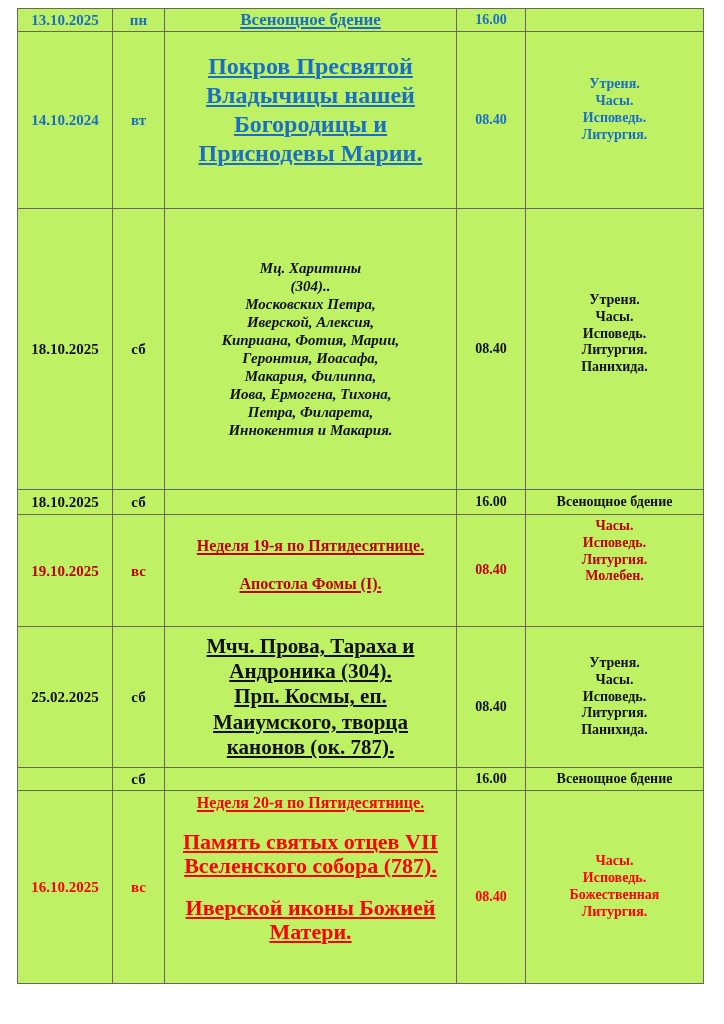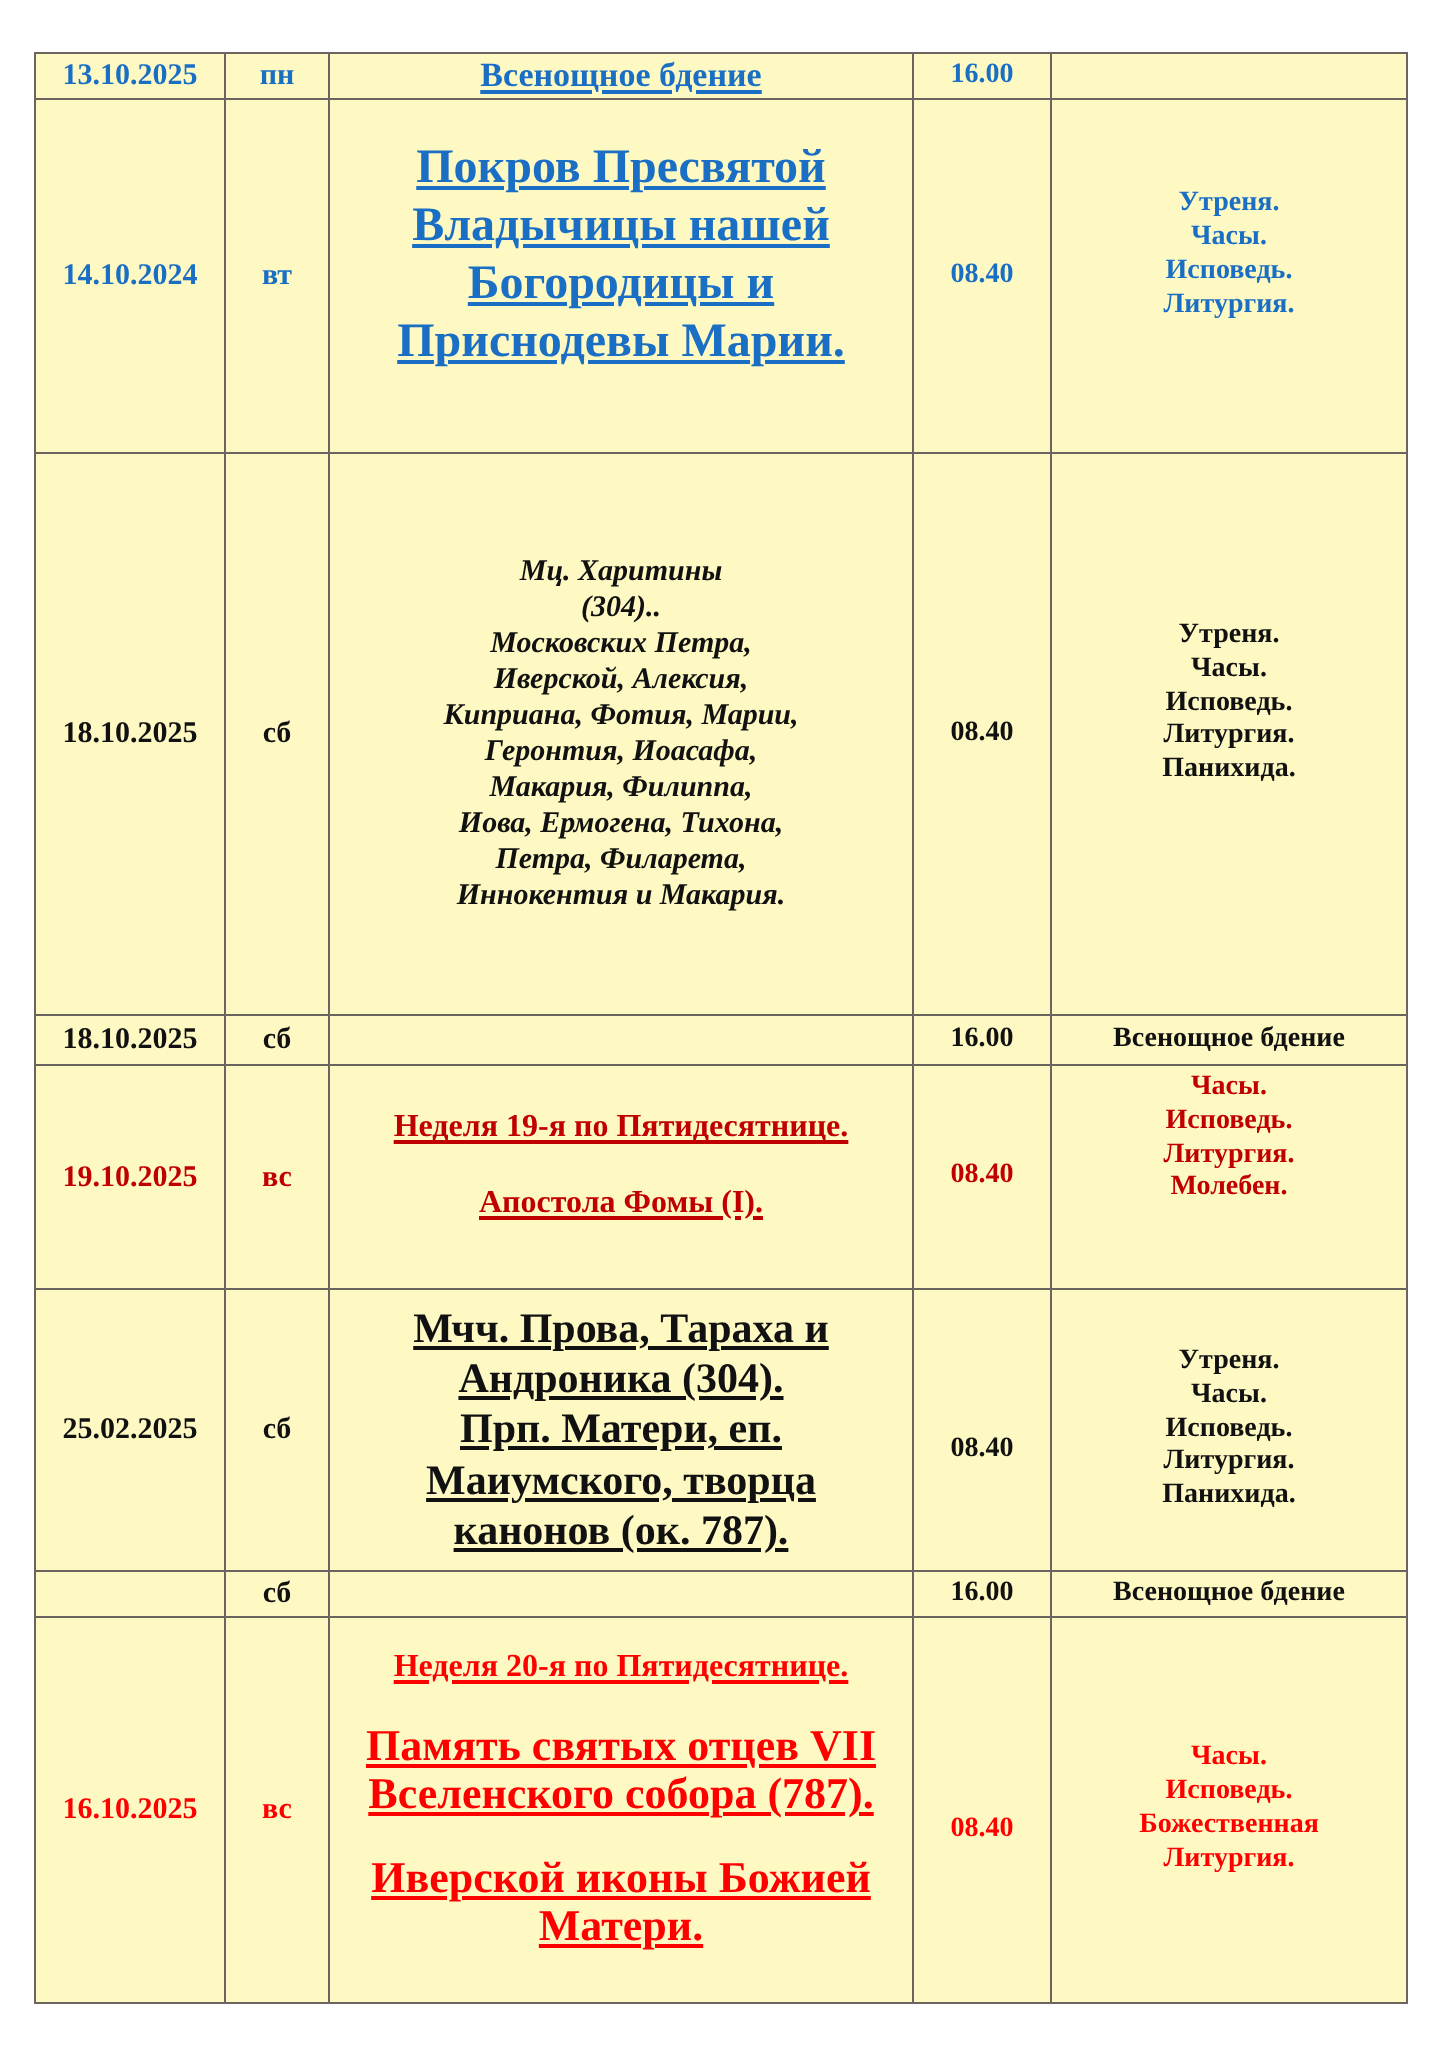--- a/index.html
+++ b/index.html
@@ -1,21 +1,21 @@
 <!DOCTYPE html>
 <html><head>
   <meta charset="utf-8">
   <style>
     html, body { margin: 0; padding: 0; background: #ffffff; }
     body { width: 724px; height: 1024px; position: relative; overflow: hidden;
            font-family: "Liberation Serif", "DejaVu Serif", serif; }
     table.schedule {
-      position: absolute; left: 17px; top: 26px;
+      position: absolute; left: 17px; top: 8px;
       width: 686px; border-collapse: collapse; table-layout: fixed;
-      background: #fef9c3;
+      background: #bef264;
     }
     table.schedule td {
       border: 1.5px solid #6b6560; padding: 0; text-align: center;
       vertical-align: middle; font-weight: bold; line-height: 1.2;
     }
     col.c-date { width: 95px; }
     col.c-day  { width: 52px; }
     col.c-title{ width: 292px; }
     col.c-time { width: 69px; }
     col.c-svc  { width: 178px; }
@@ -130,21 +130,21 @@
         <span class="svc-line">Молебен.</span>
       </td>
     </tr>
 
     <tr style="height:141px">
       <td class="date black">25.02.2025</td>
       <td class="day black">сб</td>
       <td class="black t-black-und">
         <span class="title-line u">Мчч. Прова, Тараха и</span>
         <span class="title-line u">Андроника (304).</span>
-        <span class="title-line u">Прп. Матери, еп.</span>
+        <span class="title-line u">Прп. Космы, еп.</span>
         <span class="title-line u">Маиумского, творца</span>
         <span class="title-line u">канонов (ок. 787).</span>
       </td>
       <td class="time black" style="padding-top:20px">08.40</td>
       <td class="svc black">
         <span class="svc-line">Утреня.</span>
         <span class="svc-line">Часы.</span>
         <span class="svc-line">Исповедь.</span>
         <span class="svc-line">Литургия.</span>
         <span class="svc-line">Панихида.</span>
@@ -157,21 +157,21 @@
       <td class="black"></td>
       <td class="time black">16.00</td>
       <td class="svc black">
         <span class="svc-line">Всенощное бдение</span>
       </td>
     </tr>
 
     <tr style="height:193px">
       <td class="date red">16.10.2025</td>
       <td class="day red">вс</td>
-      <td class="red" style="vertical-align:top; padding-top:15px">
+      <td class="red" style="vertical-align:top; padding-top:2px">
         <span class="title-line u t-red-small">Неделя 20-я по Пятидесятнице.</span>
         <span class="gap"></span>
         <span class="t-red-big" style="display:block">
           <span class="title-line u">Память святых отцев VII</span>
           <span class="title-line u">Вселенского собора (787).</span>
           <span class="gap"></span>
           <span class="title-line u">Иверской иконы Божией</span>
           <span class="title-line u">Матери.</span>
         </span>
       </td>

